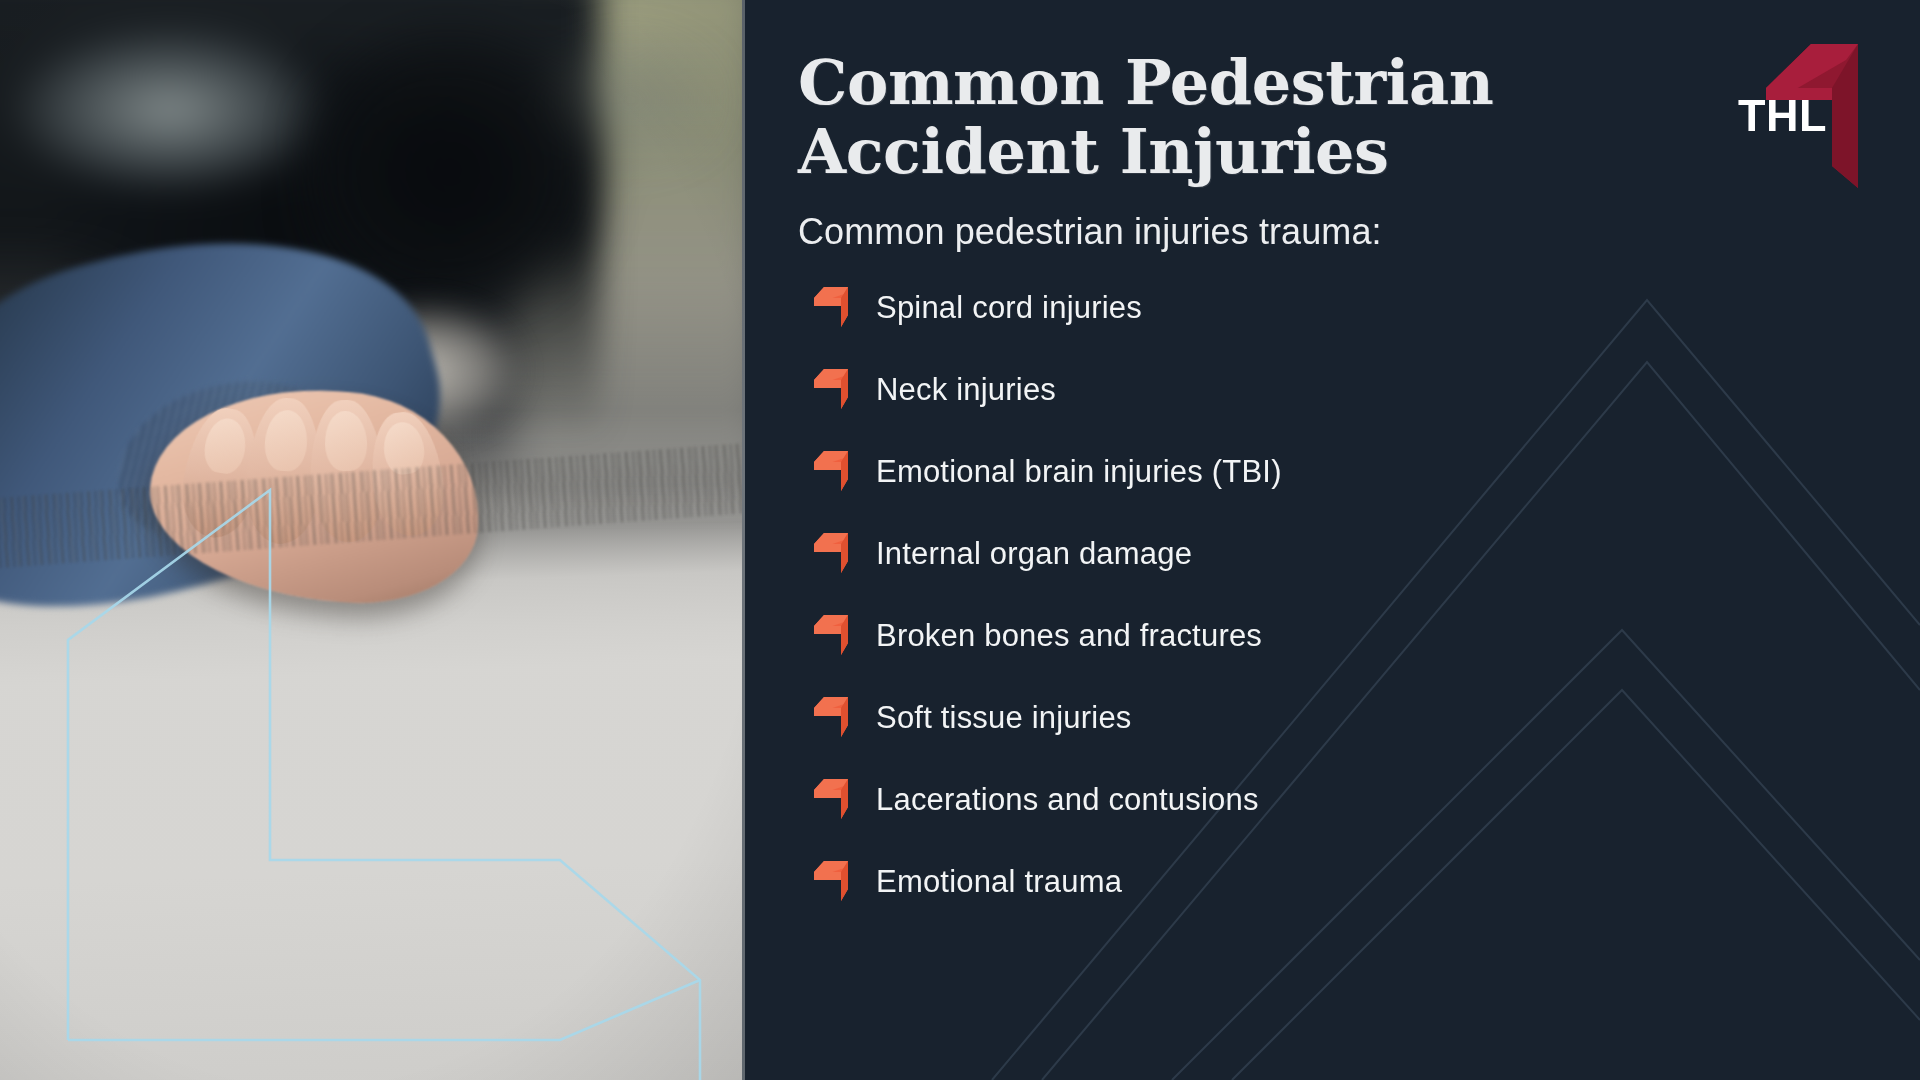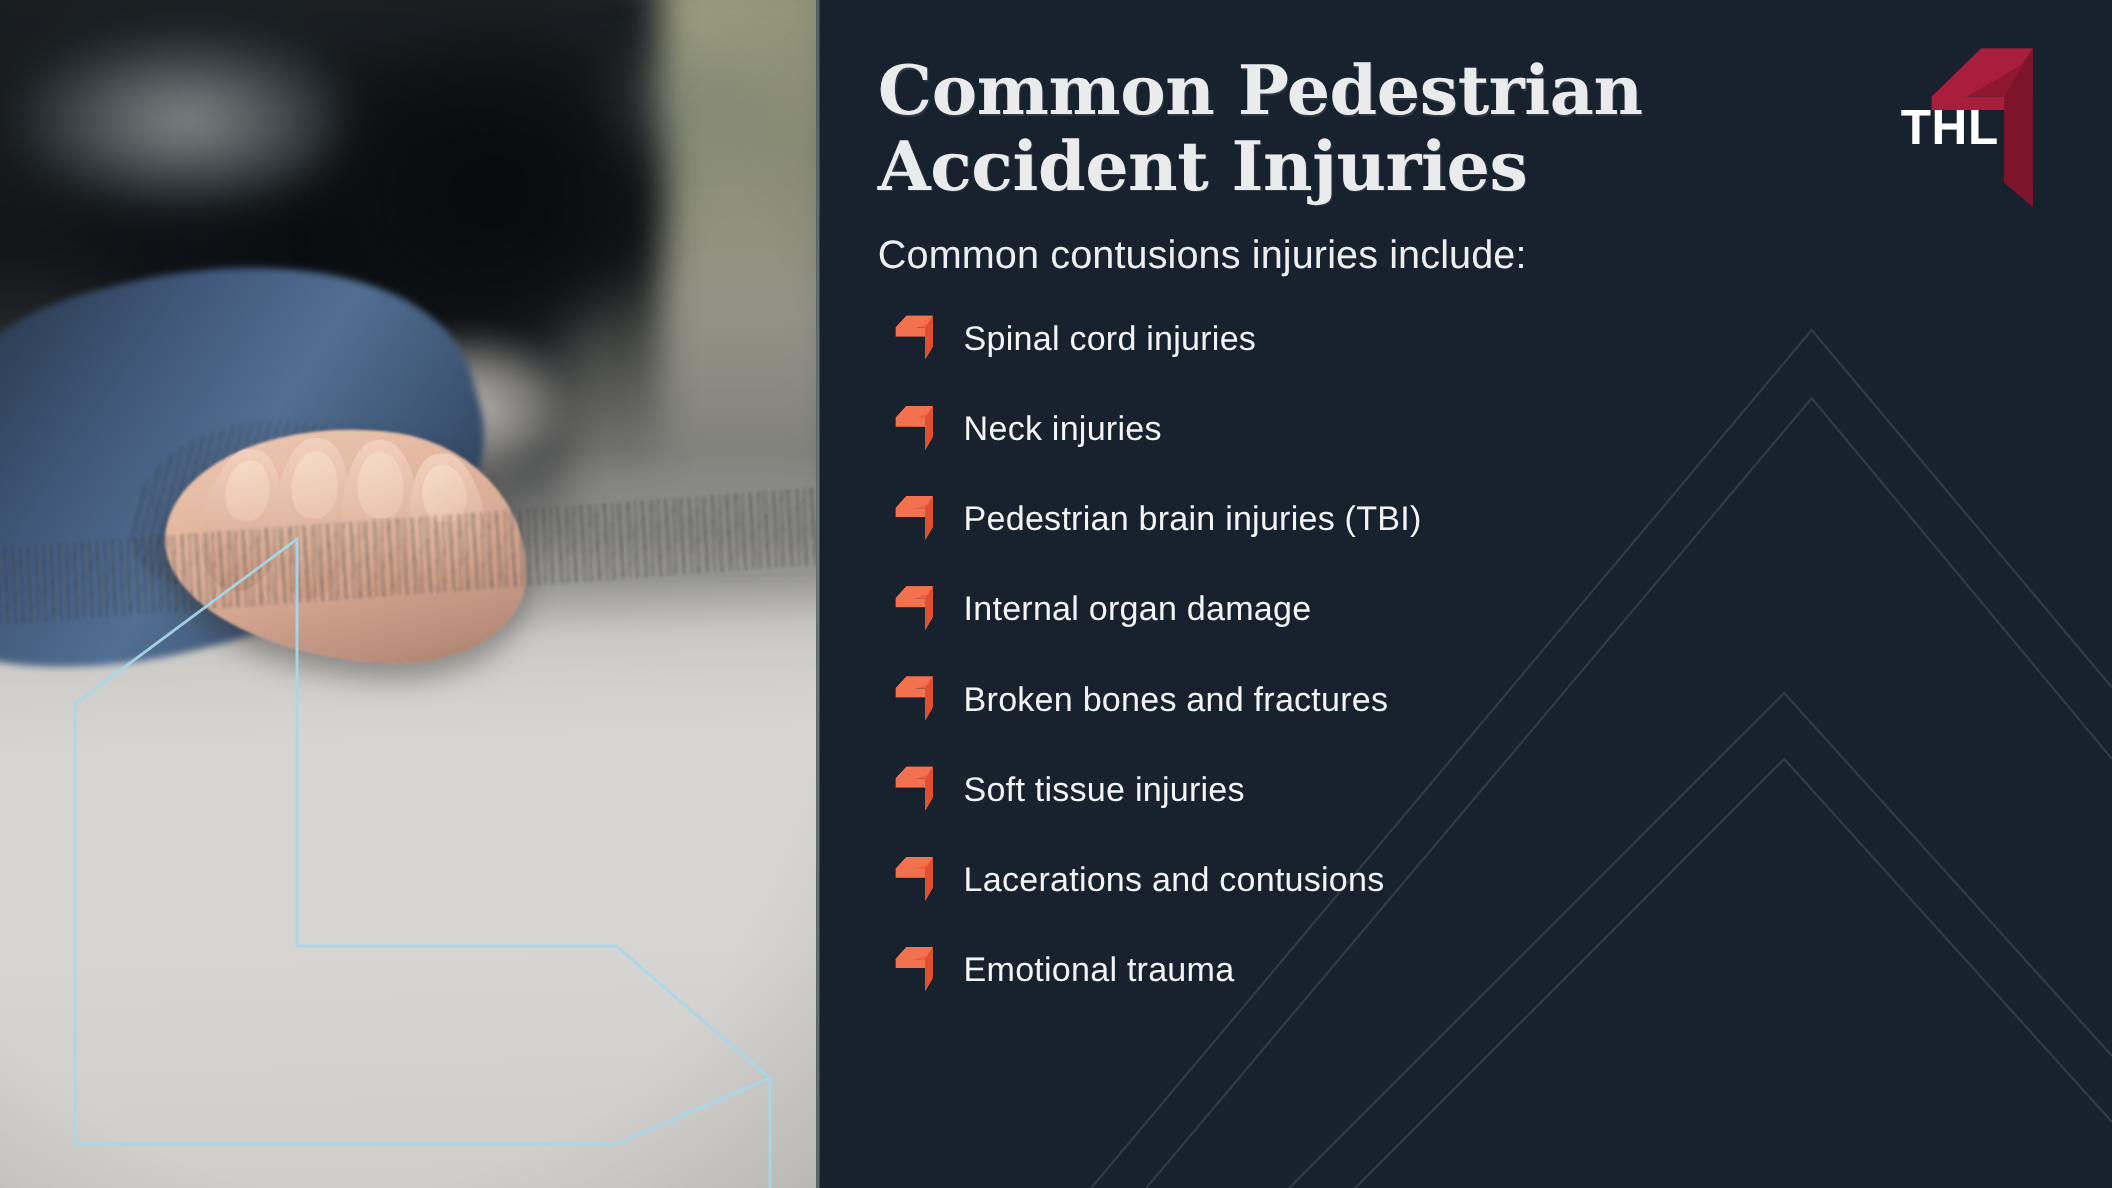--- a/index.html
+++ b/index.html
@@ -198,21 +198,21 @@
     z-index: 2;
     padding: 38px 60px 0 56px;
     height: 100%;
     box-sizing: border-box;
     border-radius: 17px;
   }
 
   
   .logo {
     position: absolute;
-    right: 72px;
+    right: 62px;
     top: 38px;
     width: 122px;
     height: 150px;
     z-index: 4;
   }
   .logo-text {
     position: absolute;
     left: 2px;
     top: 55px;
     font-family: "Liberation Sans", sans-serif;
@@ -329,21 +329,21 @@
         <polygon points="30,50 75,6 122,6 122,150 96,128 96,50" fill="#8f1830"></polygon>
         <polygon points="30,50 75,6 122,6 110,22 48,58" fill="#a81e3c"></polygon>
         <polygon points="96,50 122,6 122,150 96,128" fill="#7d1429"></polygon>
         <polygon points="30,50 96,50 96,62 30,62" fill="#a81e3c"></polygon>
       </svg>
       <div class="logo-text">THL</div>
     </div>
 
     <div class="content-inner">
       <h1 class="headline">Common Pedestrian Accident Injuries</h1>
-      <p class="subhead">Common contusions injuries include:</p>
+      <p class="subhead">Common pedestrian injuries trauma:</p>
 
       <ul class="bullets">
 
         <li class="bullet-item">
           <span class="bullet-marker">
             <svg width="40" height="42" viewBox="0 0 40 42">
               <polygon points="0,13 10,2 34,2 34,30 27,42 27,13" fill="#f0603f"></polygon>
               <polygon points="0,13 10,2 34,2 30,9 7,17" fill="#f2714f"></polygon>
               <polygon points="27,13 34,2 34,30 27,42" fill="#e0502f"></polygon>
               <rect x="0" y="13" width="27" height="8" fill="#f2714f"></rect>
@@ -366,21 +366,21 @@
 
         <li class="bullet-item">
           <span class="bullet-marker">
             <svg width="40" height="42" viewBox="0 0 40 42">
               <polygon points="0,13 10,2 34,2 34,30 27,42 27,13" fill="#f0603f"></polygon>
               <polygon points="0,13 10,2 34,2 30,9 7,17" fill="#f2714f"></polygon>
               <polygon points="27,13 34,2 34,30 27,42" fill="#e0502f"></polygon>
               <rect x="0" y="13" width="27" height="8" fill="#f2714f"></rect>
             </svg>
           </span>
-          <span class="bullet-label">Pedestrian brain injuries (TBI)</span>
+          <span class="bullet-label">Emotional brain injuries (TBI)</span>
         </li>
 
         <li class="bullet-item">
           <span class="bullet-marker">
             <svg width="40" height="42" viewBox="0 0 40 42">
               <polygon points="0,13 10,2 34,2 34,30 27,42 27,13" fill="#f0603f"></polygon>
               <polygon points="0,13 10,2 34,2 30,9 7,17" fill="#f2714f"></polygon>
               <polygon points="27,13 34,2 34,30 27,42" fill="#e0502f"></polygon>
               <rect x="0" y="13" width="27" height="8" fill="#f2714f"></rect>
             </svg>

